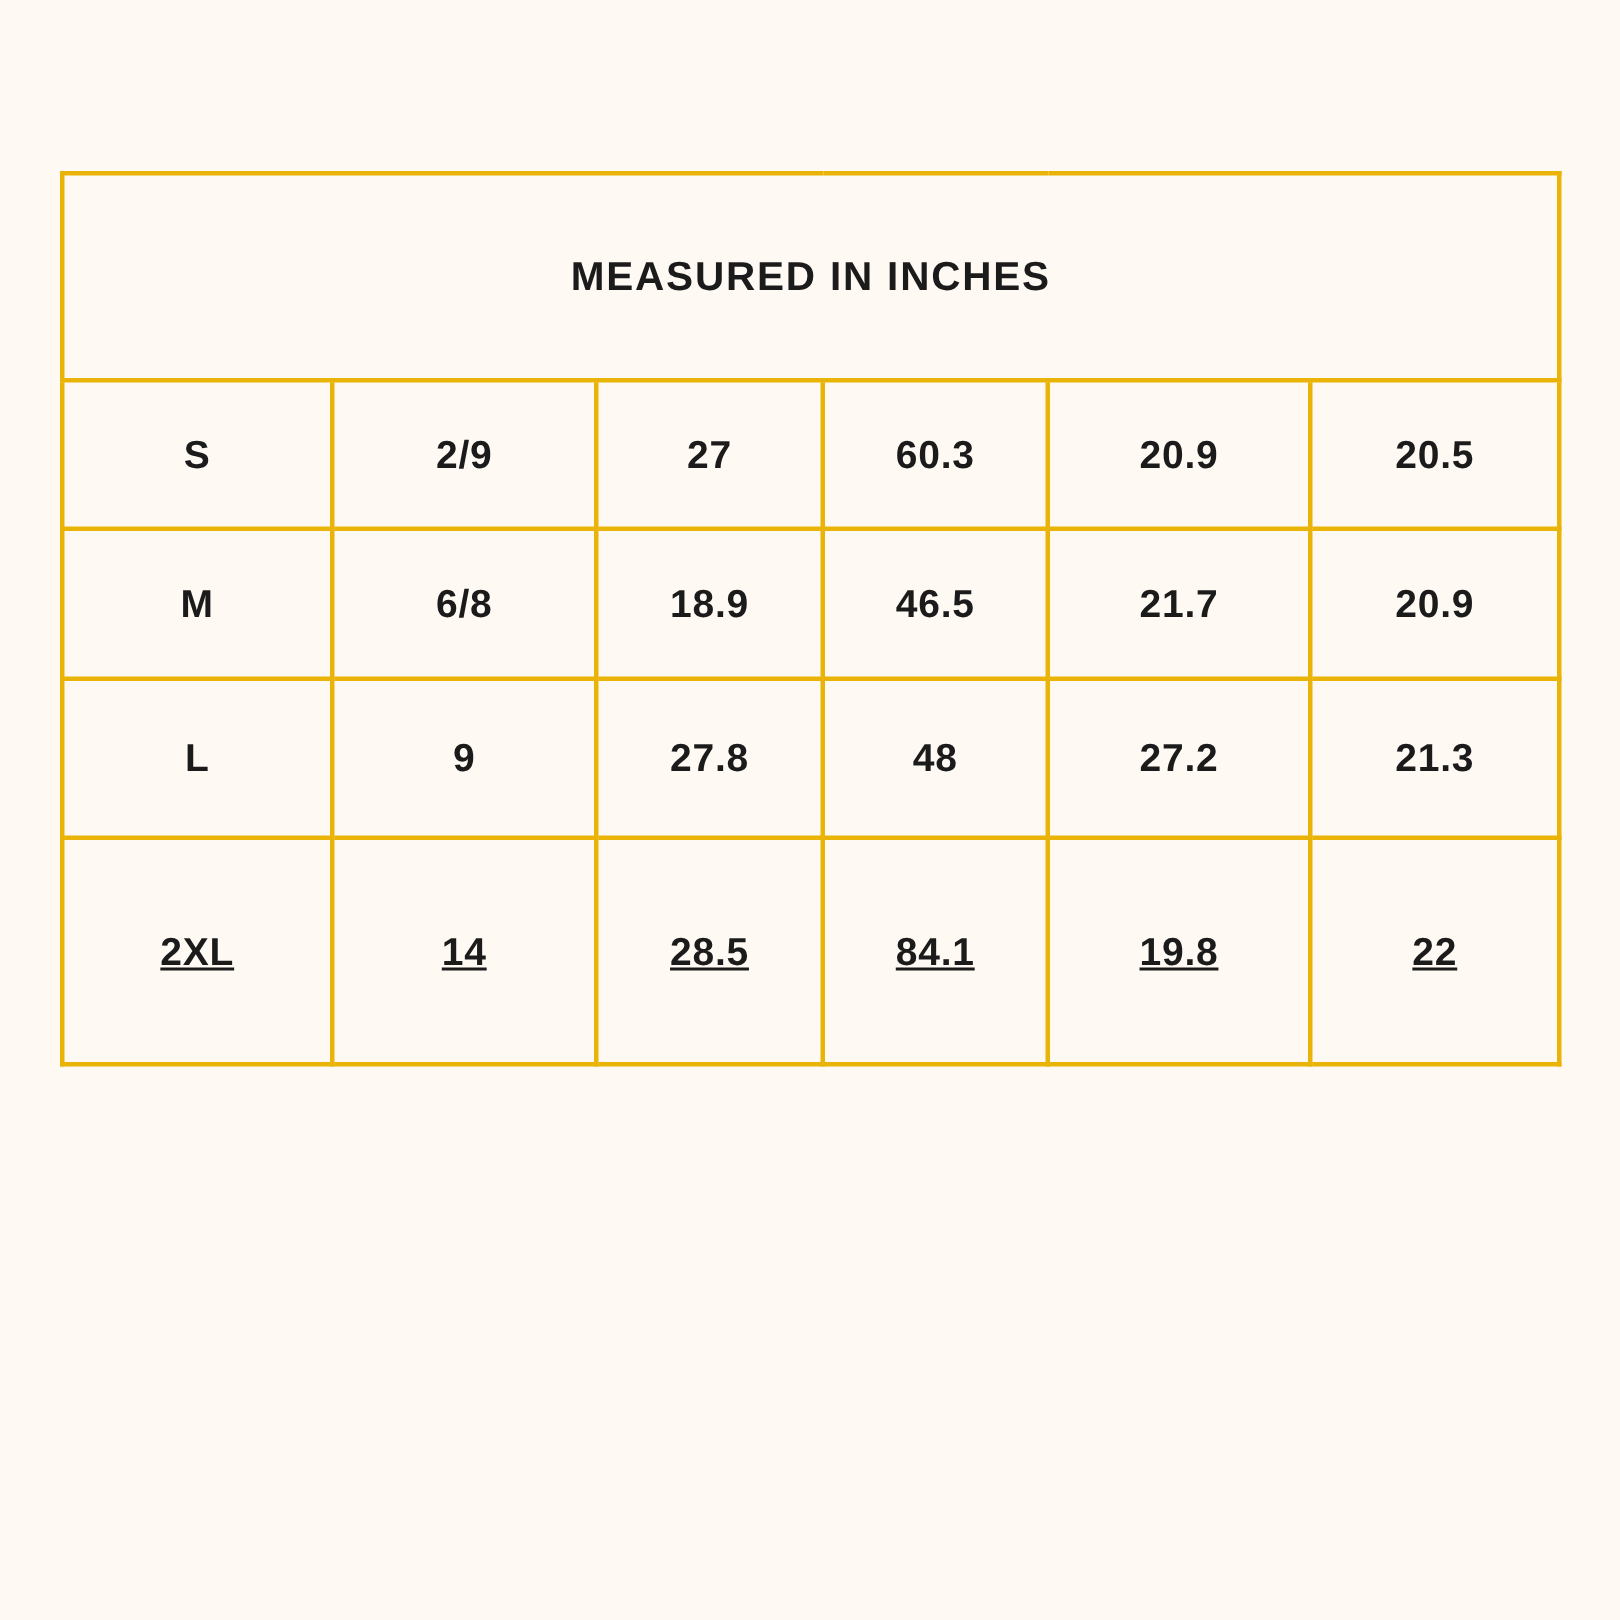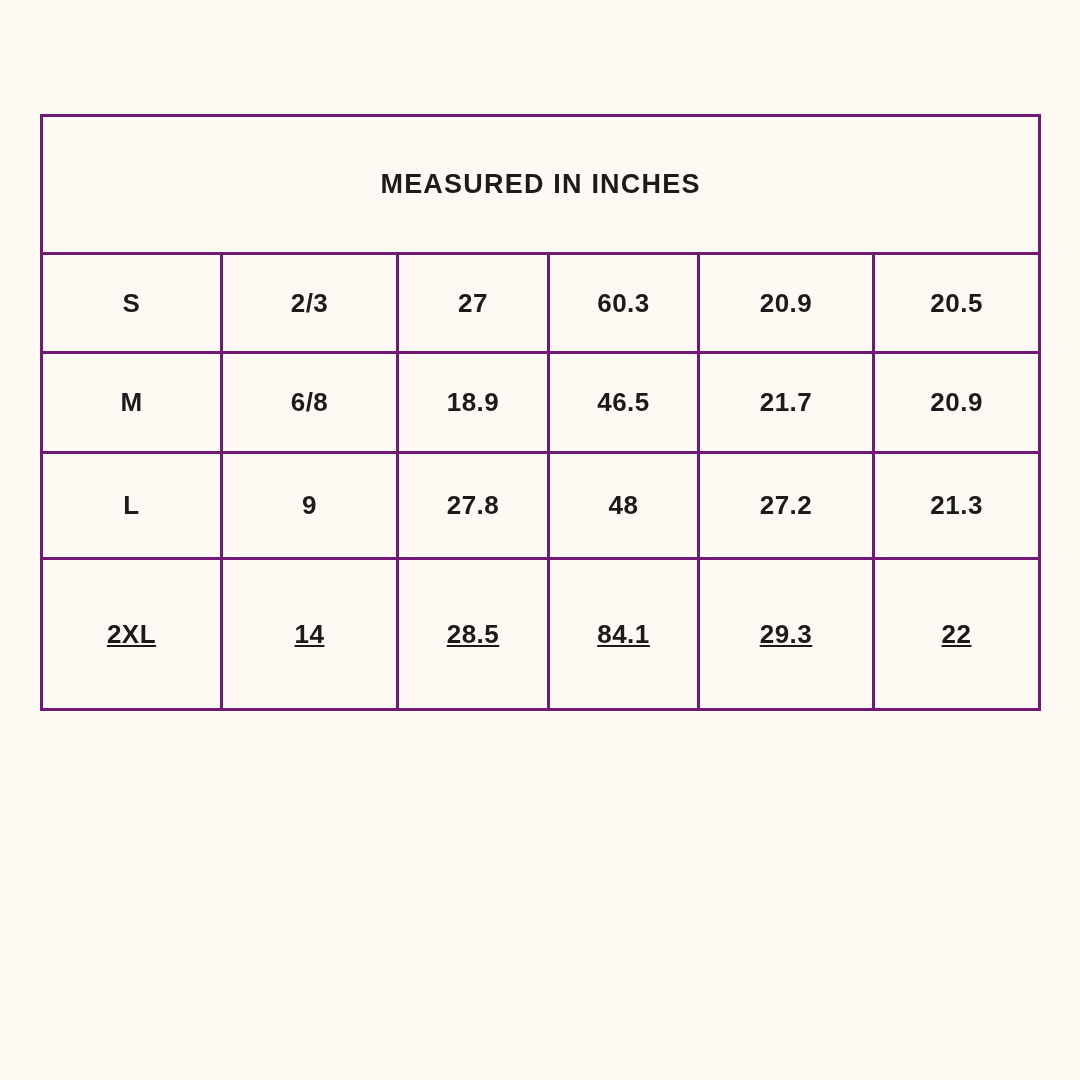--- a/index.html
+++ b/index.html
@@ -22,21 +22,21 @@
   table.size-chart {
     position: absolute;
     left: 40px;
     top: 114px;
     width: 998px;
     border-collapse: collapse;
     table-layout: fixed;
   }
   table.size-chart td,
   table.size-chart th {
-    border: 3px solid #701a75;
+    border: 3px solid #eab308;
     text-align: center;
     vertical-align: middle;
     font-weight: bold;
     padding: 0 6px;
     overflow: hidden;
   }
   .title-row td {
     height: 135px;
     font-size: 27px;
     letter-spacing: 1.2px;
@@ -72,21 +72,21 @@
       <col style="width:150px">
       <col style="width:175px">
       <col style="width:166px">
     </colgroup>
     <tbody>
       <tr class="title-row">
         <td colspan="6">MEASURED IN INCHES</td>
       </tr>
       <tr class="data-row row-h-s">
         <td class="cell-raised">S</td>
-        <td>2/3</td>
+        <td>2/9</td>
         <td>27</td>
         <td>60.3</td>
         <td>20.9</td>
         <td>20.5</td>
       </tr>
       <tr class="data-row row-h-m">
         <td>M</td>
         <td>6/8</td>
         <td>18.9</td>
         <td>46.5</td>
@@ -99,18 +99,18 @@
         <td>27.8</td>
         <td>48</td>
         <td>27.2</td>
         <td>21.3</td>
       </tr>
       <tr class="data-row row-h-2xl">
         <td>2XL</td>
         <td>14</td>
         <td>28.5</td>
         <td>84.1</td>
-        <td>29.3</td>
+        <td>19.8</td>
         <td>22</td>
       </tr>
     </tbody>
   </table>
 </div>
 
 </body></html>

